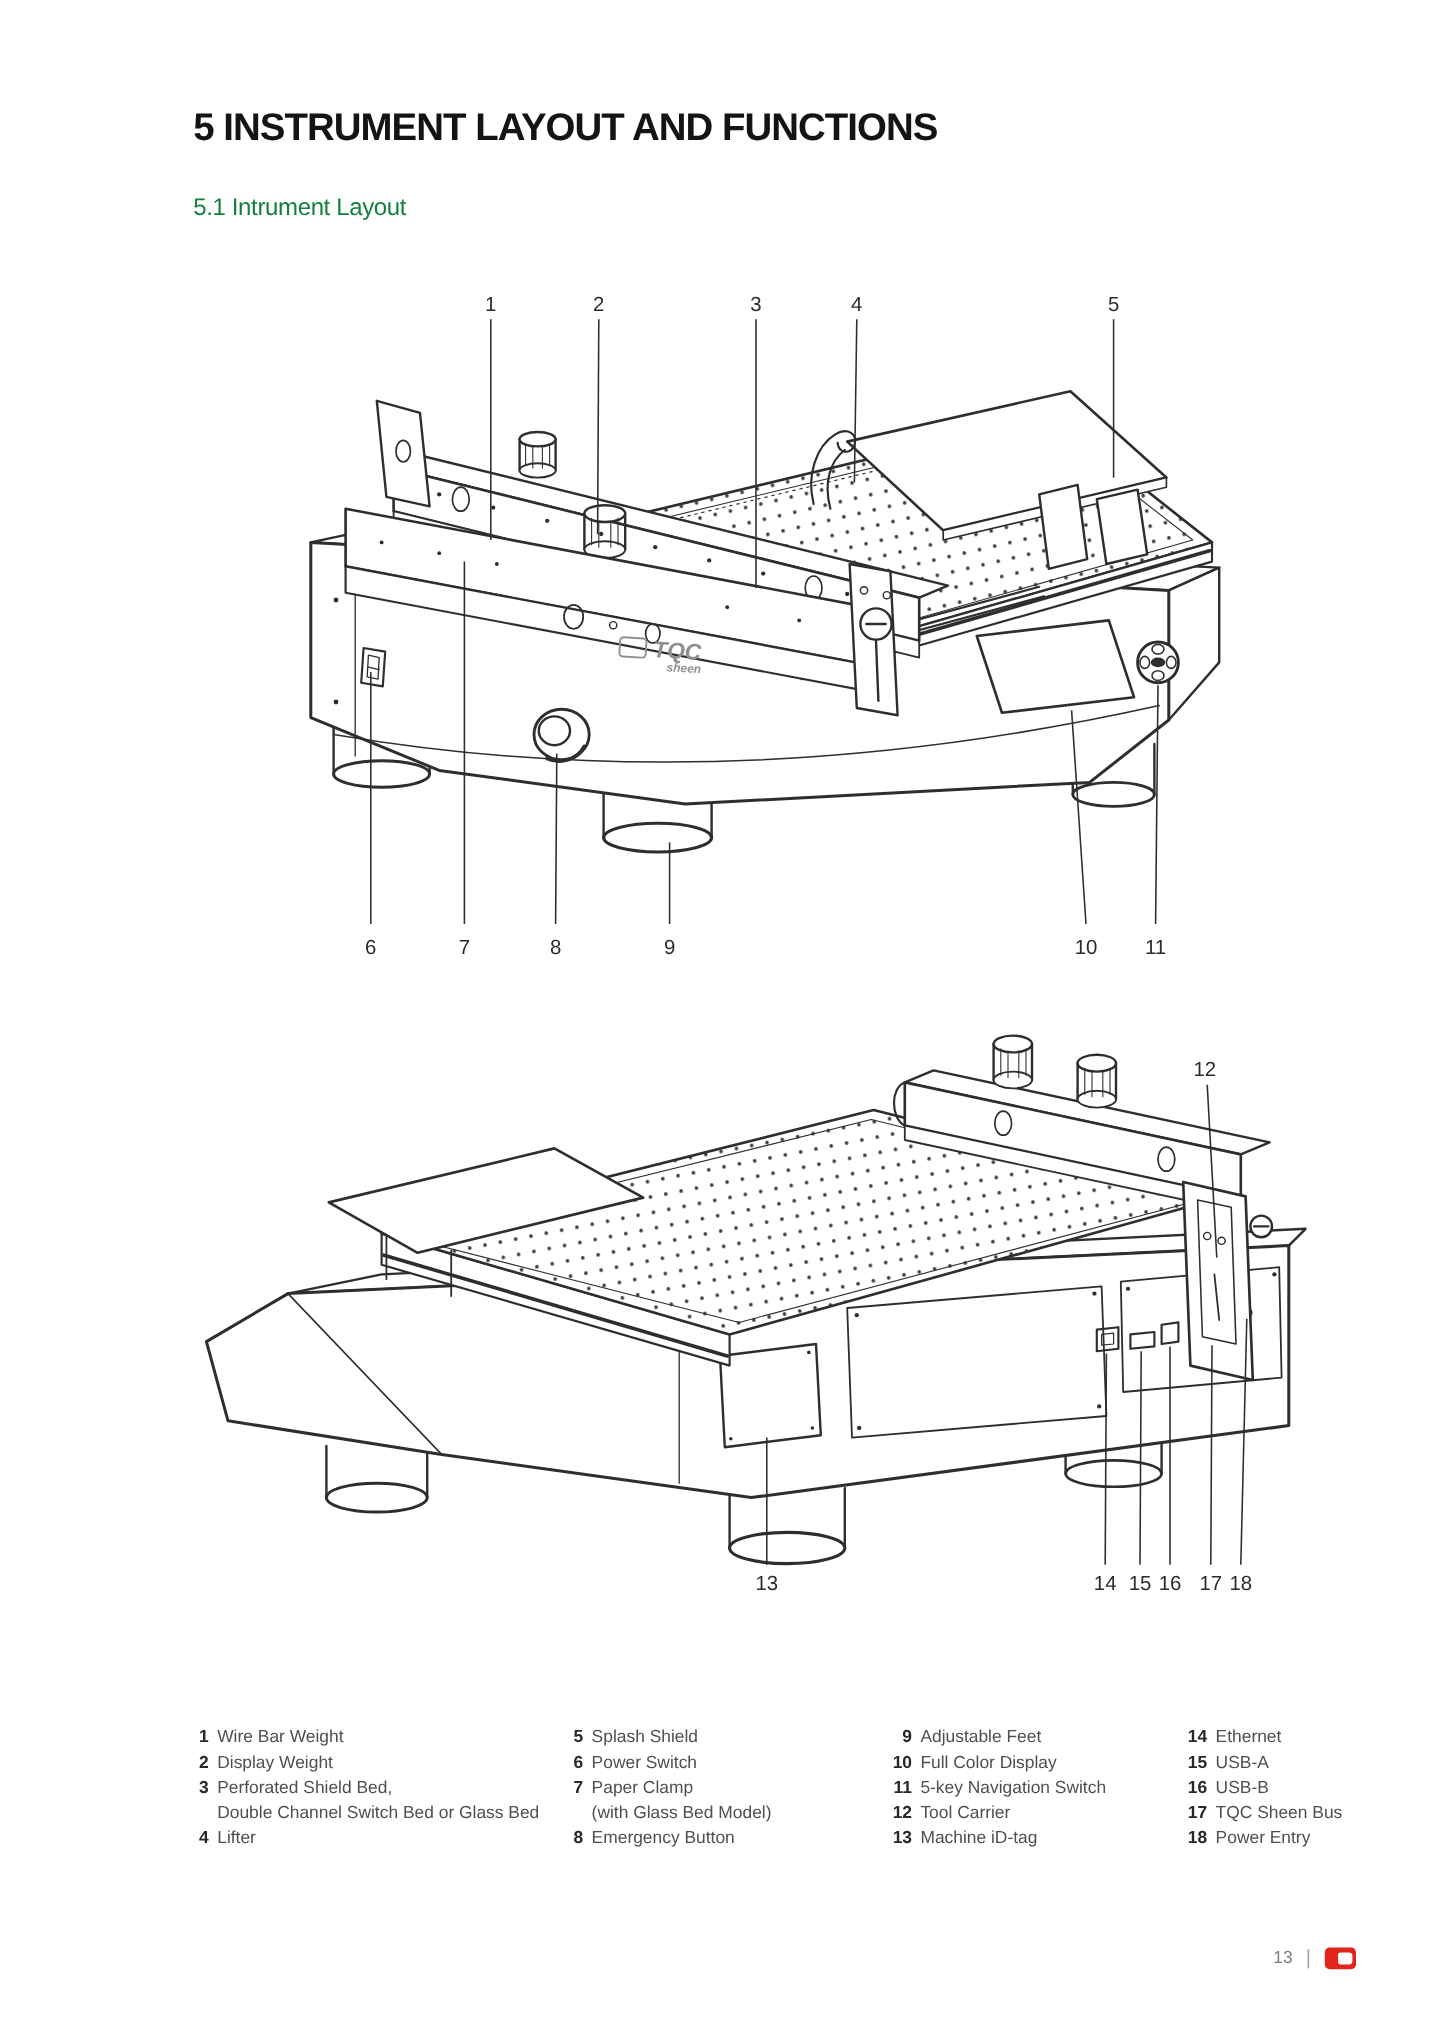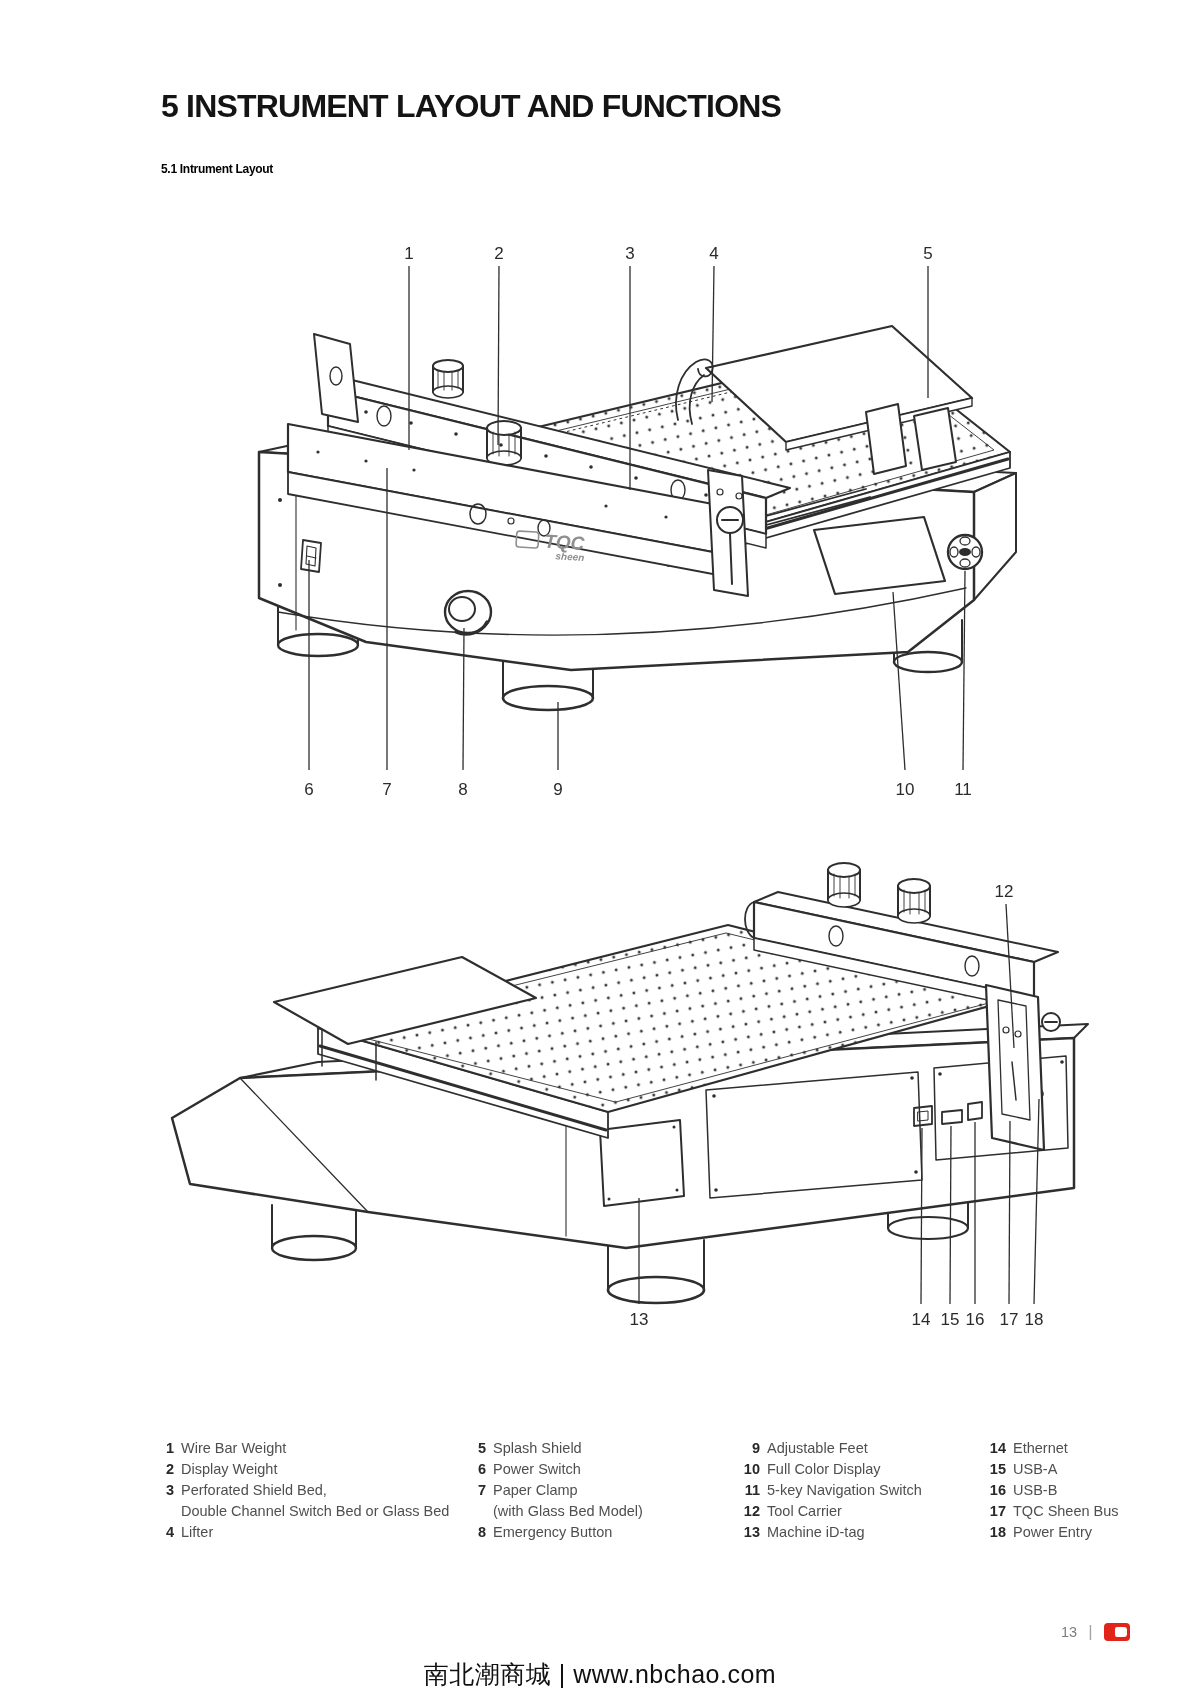--- a/index.html
+++ b/index.html
@@ -5,22 +5,22 @@
   html,body{margin:0;padding:0;background:#ffffff;}
   .page{
     position:relative;width:1068px;height:1697px;margin:0 auto;background:#ffffff;
     font-family:"Liberation Sans",sans-serif;overflow:hidden;
   }
   .heading{
     position:absolute;left:95px;top:88px;font-size:32px;font-weight:bold;
     letter-spacing:-0.8px;color:#141414;white-space:nowrap;
   }
   .subheading{
-    position:absolute;left:95px;top:162px;font-size:12px;font-weight:bold;
-    letter-spacing:-0.3px;color:#000000;white-space:nowrap;
+    position:absolute;left:95px;top:162px;font-size:20px;font-weight:normal;
+    letter-spacing:-0.3px;color:#15803d;white-space:nowrap;
   }
   svg.figures{position:absolute;left:0;top:0;}
   .callout{font-size:17px;fill:#2b2b2b;text-anchor:middle;font-family:"Liberation Sans",sans-serif;}
   
   .legend{position:absolute;left:0;top:1438px;width:1200px;font-size:14.5px;color:#4f4f4f;}
   .lcol{position:absolute;top:0;}
   .lrow{display:flex;line-height:21px;white-space:nowrap;}
   .lnum{display:inline-block;text-align:right;font-weight:bold;color:#282828;flex:none;}
   .c12 .lnum{width:20px;}
   .c34 .lnum{width:24px;}
@@ -442,15 +442,14 @@
     <span class="fsep">|</span>
     <div class="brand">
       <span class="brandmark"></span>
       <span class="brandtext">
         <span class="brand-top">TQC</span>
         <span class="brand-bottom">sheen</span>
       </span>
     </div>
   </div>
 
-  <div class="watermark">南北潮商城 | www.nbchao.com</div>
 
 </div>
 
 </body></html>

